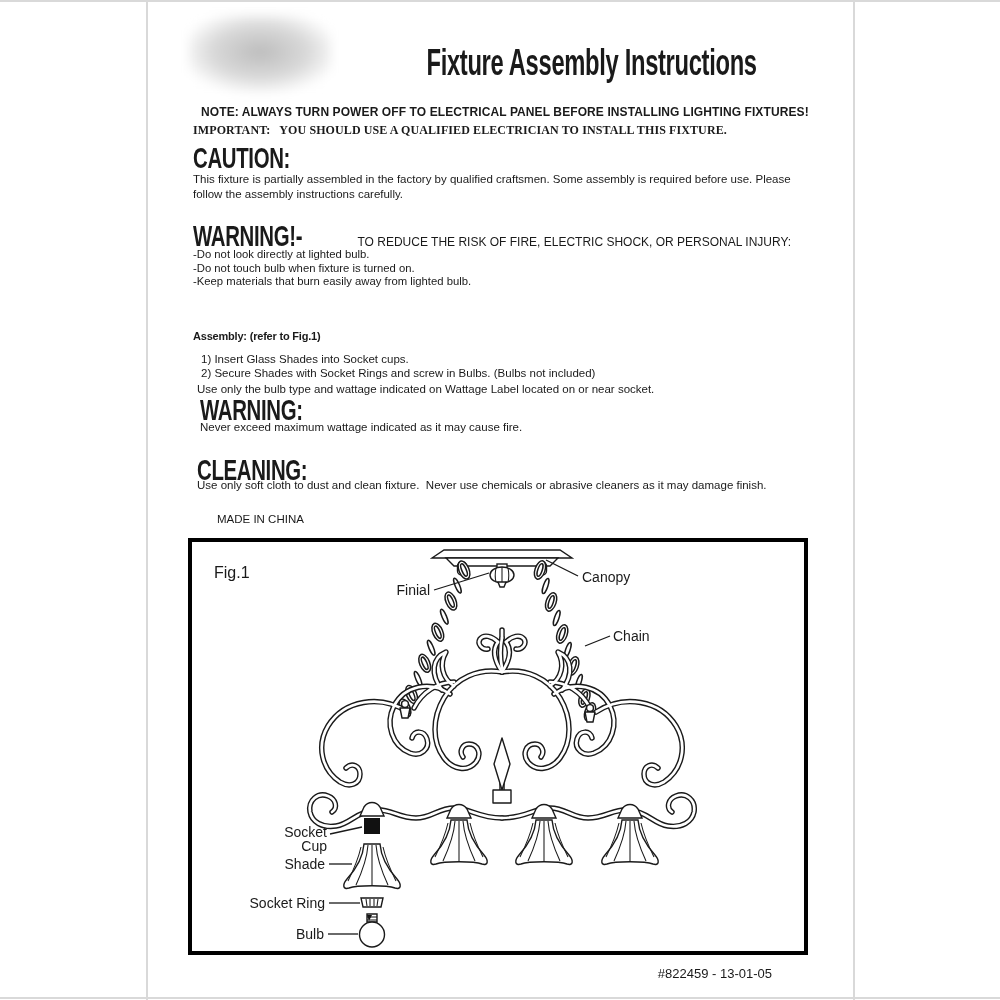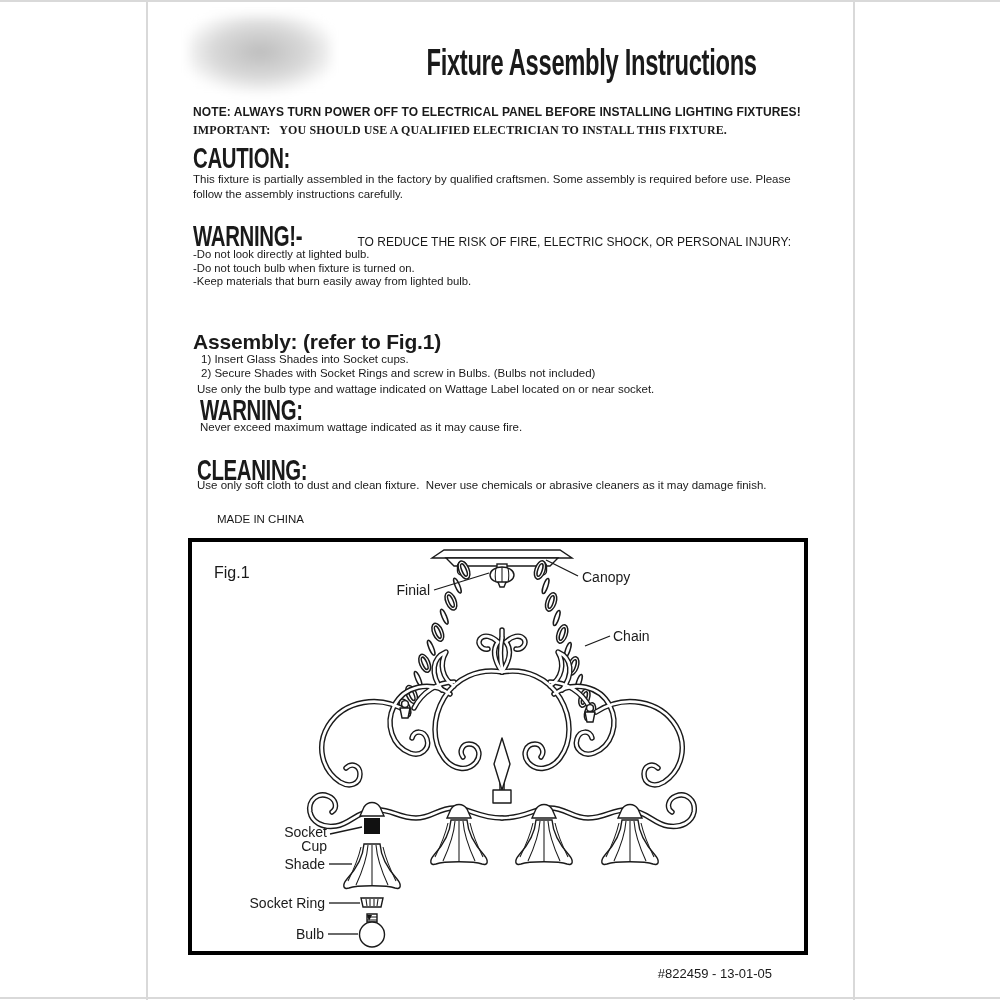--- a/index.html
+++ b/index.html
@@ -14,21 +14,21 @@
      filter:blur(5px);}
   .title{left:350px;top:42px;width:450px;text-align:center;font-size:36px;font-weight:bold;
      transform:scaleX(.66);transform-origin:center top;white-space:nowrap;letter-spacing:-.5px;}
   .boldline{left:193px;font-size:12px;font-weight:bold;white-space:pre-wrap;letter-spacing:.1px;}
   .h1{font-size:30px;font-weight:bold;transform:scaleX(.68);transform-origin:left top;white-space:nowrap;letter-spacing:-.5px;}
   .body-txt{font-size:11.5px;line-height:14.5px;}
   .w-row{left:193px;top:219px;white-space:nowrap;}
   .w-row .h1{display:inline-block;transform:scaleX(.68);vertical-align:baseline;}
   .w-row .tag{font-size:12px;margin-left:4px;}
   .bullets div{font-size:11.3px;line-height:13.7px;}
-  .h2{font-size:21px;font-weight:bold;letter-spacing:-.2px;}
+  .h2{font-size:11px;font-weight:bold;letter-spacing:-.2px;}
   .fig-box{left:188px;top:538px;width:612px;height:409px;border:4px solid #000;}
   .fig-svg{display:block;}
   .fig-svg text{font-family:"Liberation Sans",sans-serif;font-size:14px;fill:#1a1a1a;}
   .fig-svg .figlbl{font-size:16px;}
   .lead{stroke:#1a1a1a;stroke-width:1.3;fill:none;}
   .ln{fill:#ffffff;stroke:#1a1a1a;stroke-width:1.4;}
   .rib{fill:none;stroke:#1a1a1a;stroke-width:1.05;}
   .chain{fill:#ffffff;stroke:#1a1a1a;stroke-width:1.5;}
   .tube-o{stroke:#1a1a1a;stroke-width:5.5;}
   .tube-i{stroke:#ffffff;stroke-width:2.7;}
@@ -38,21 +38,21 @@
 <body>
 
 <div class="edge" style="left:0;top:0;width:1000px;height:2px;"></div>
 <div class="edge" style="left:146px;top:0;width:2px;height:1000px;"></div>
 <div class="edge" style="left:853px;top:0;width:2px;height:1000px;"></div>
 <div class="edge" style="left:0;top:997px;width:1000px;height:2px;"></div>
 
 <div class="abs logo-blob"></div>
 
 <div class="abs title">Fixture Assembly Instructions</div>
-<div class="abs boldline" style="top:105px;">NOTE: ALWAYS TURN POWER OFF TO ELECTRICAL PANEL BEFORE INSTALLING LIGHTING FIXTURES!</div>
+<div class="abs boldline" style="top:105px;margin-left:8px;">NOTE: ALWAYS TURN POWER OFF TO ELECTRICAL PANEL BEFORE INSTALLING LIGHTING FIXTURES!</div>
 <div class="abs boldline" style="top:123px;font-family:Liberation Serif, serif;">IMPORTANT:   YOU SHOULD USE A QUALIFIED ELECTRICIAN TO INSTALL THIS FIXTURE.</div>
 
 <div class="abs h1" style="left:193px;top:141px;">CAUTION:</div>
 <div class="abs body-txt" style="left:193px;top:172px;width:600px;">This fixture is partially assembled in the factory by qualified craftsmen. Some assembly is required before use. Please follow the assembly instructions carefully.</div>
 
 <div class="abs w-row">
   <span class="h1">WARNING!-</span><span class="tag">TO REDUCE THE RISK OF FIRE, ELECTRIC SHOCK, OR PERSONAL INJURY:</span>
 </div>
 <div class="abs bullets" style="left:193px;top:248px;width:600px;">
   <div>-Do not look directly at lighted bulb.</div>

